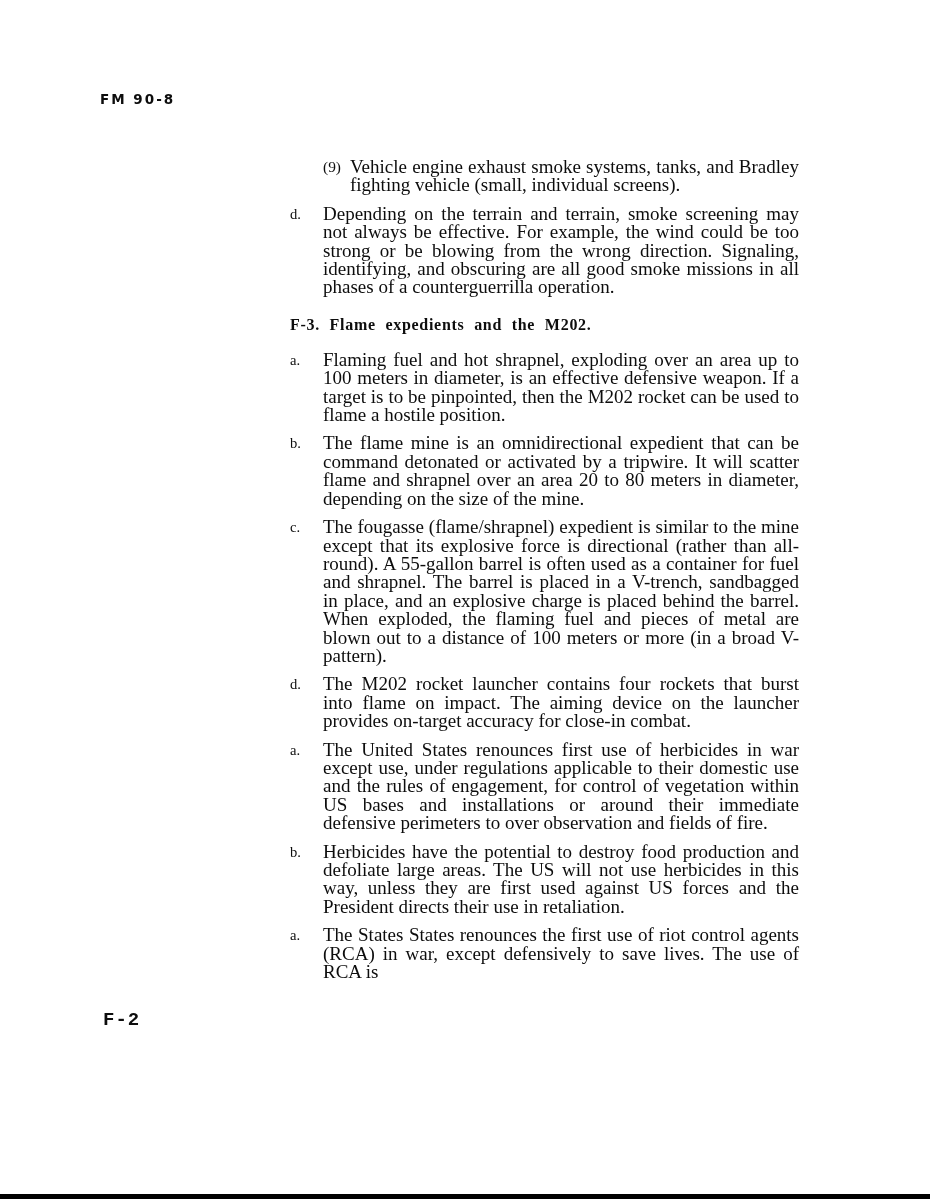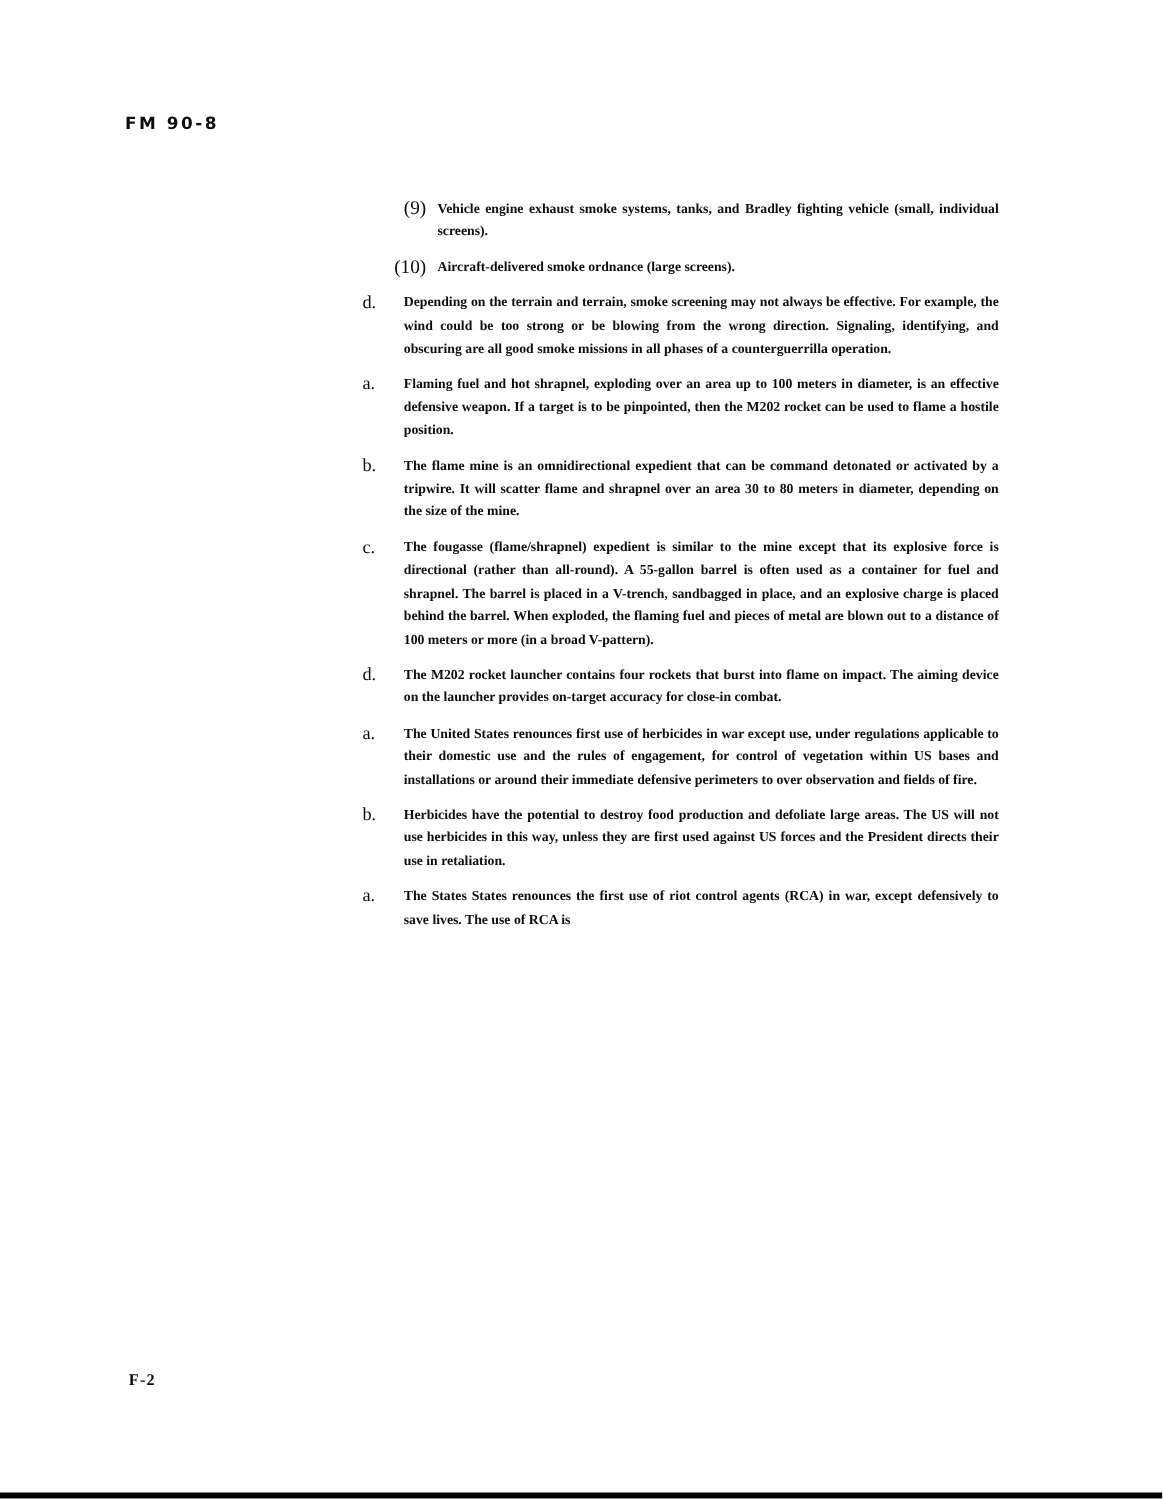--- a/index.html
+++ b/index.html
@@ -33,46 +33,45 @@
     display: flex;
     margin-bottom: 10px;
   }
   .item .label {
     flex: 0 0 33px;
     font-size: 14.6px;
     line-height: 18.4px;
   }
   .item .text {
     flex: 1;
-    font-size: 11px;
+    font-size: 19px;
     line-height: 18.4px;
     text-align: justify;
-    font-weight: bold;
   }
   .item.numbered .label {
     flex: 0 0 60px;
     text-align: right;
     padding-right: 9px;
     font-size: 15.4px;
   }
   .section-heading {
     font-family: "Liberation Serif", "DejaVu Serif", serif;
     font-size: 16px;
     font-weight: bold;
     letter-spacing: 0.7px;
     word-spacing: 5px;
     margin: 19px 0 17px 0;
   }
   .running-footer {
     position: absolute;
-    top: 1096px;
+    top: 1009px;
     left: 103px;
-    font-family: Liberation Serif, serif;
+    font-family: Liberation Mono, monospace;
     font-weight: bold;
-    font-size: 13px;
+    font-size: 19px;
     letter-spacing: 1px;
   }
   .scan-bar {
     position: absolute;
     left: 0;
     bottom: 0;
     width: 100%;
     height: 5px;
     background: #000000;
   }
@@ -84,39 +83,36 @@
 
   <div class="running-header">FM 90-8</div>
 
   <div class="content">
 
     <div class="item numbered">
       <span class="label">(9)</span>
       <div class="text">Vehicle engine exhaust smoke systems, tanks, and Bradley fighting vehicle (small, individual screens).</div>
     </div>
 
-    <div class="item numbered">
-      <span class="label">(10)</span>
-      <div class="text">Aircraft-delivered smoke ordnance (large screens).</div>
-    </div>
 
     <div class="item">
       <span class="label">d.</span>
       <div class="text">Depending on the terrain and terrain, smoke screening may not always be effective. For example, the wind could be too strong or be blowing from the wrong direction. Signaling, identifying, and obscuring are all good smoke missions in all phases of a counterguerrilla operation.</div>
     </div>
 
+    <h2 class="section-heading">F-3. Flame expedients and the M202.</h2>
 
     <div class="item">
       <span class="label">a.</span>
       <div class="text">Flaming fuel and hot shrapnel, exploding over an area up to 100 meters in diameter, is an effective defensive weapon. If a target is to be pinpointed, then the M202 rocket can be used to flame a hostile position.</div>
     </div>
 
     <div class="item">
       <span class="label">b.</span>
-      <div class="text">The flame mine is an omnidirectional expedient that can be command detonated or activated by a tripwire. It will scatter flame and shrapnel over an area 30 to 80 meters in diameter, depending on the size of the mine.</div>
+      <div class="text">The flame mine is an omnidirectional expedient that can be command detonated or activated by a tripwire. It will scatter flame and shrapnel over an area 20 to 80 meters in diameter, depending on the size of the mine.</div>
     </div>
 
     <div class="item">
       <span class="label">c.</span>
       <div class="text">The fougasse (flame/shrapnel) expedient is similar to the mine except that its explosive force is directional (rather than all-round). A 55-gallon barrel is often used as a container for fuel and shrapnel. The barrel is placed in a V-trench, sandbagged in place, and an explosive charge is placed behind the barrel. When exploded, the flaming fuel and pieces of metal are blown out to a distance of 100 meters or more (in a broad V-pattern).</div>
     </div>
 
     <div class="item">
       <span class="label">d.</span>
       <div class="text">The M202 rocket launcher contains four rockets that burst into flame on impact. The aiming device on the launcher provides on-target accuracy for close-in combat.</div>

